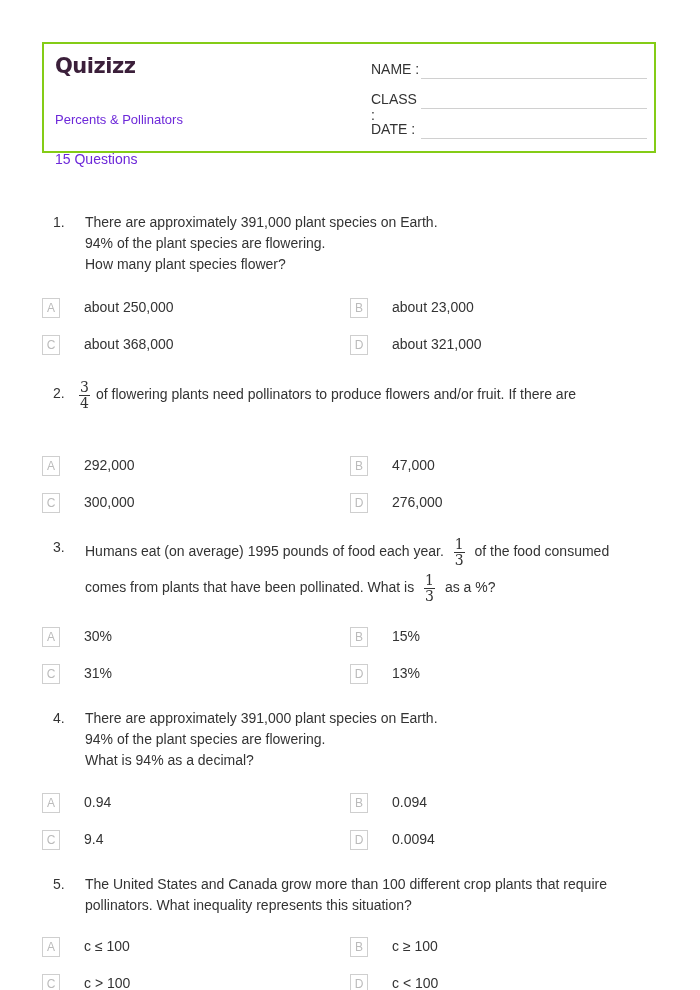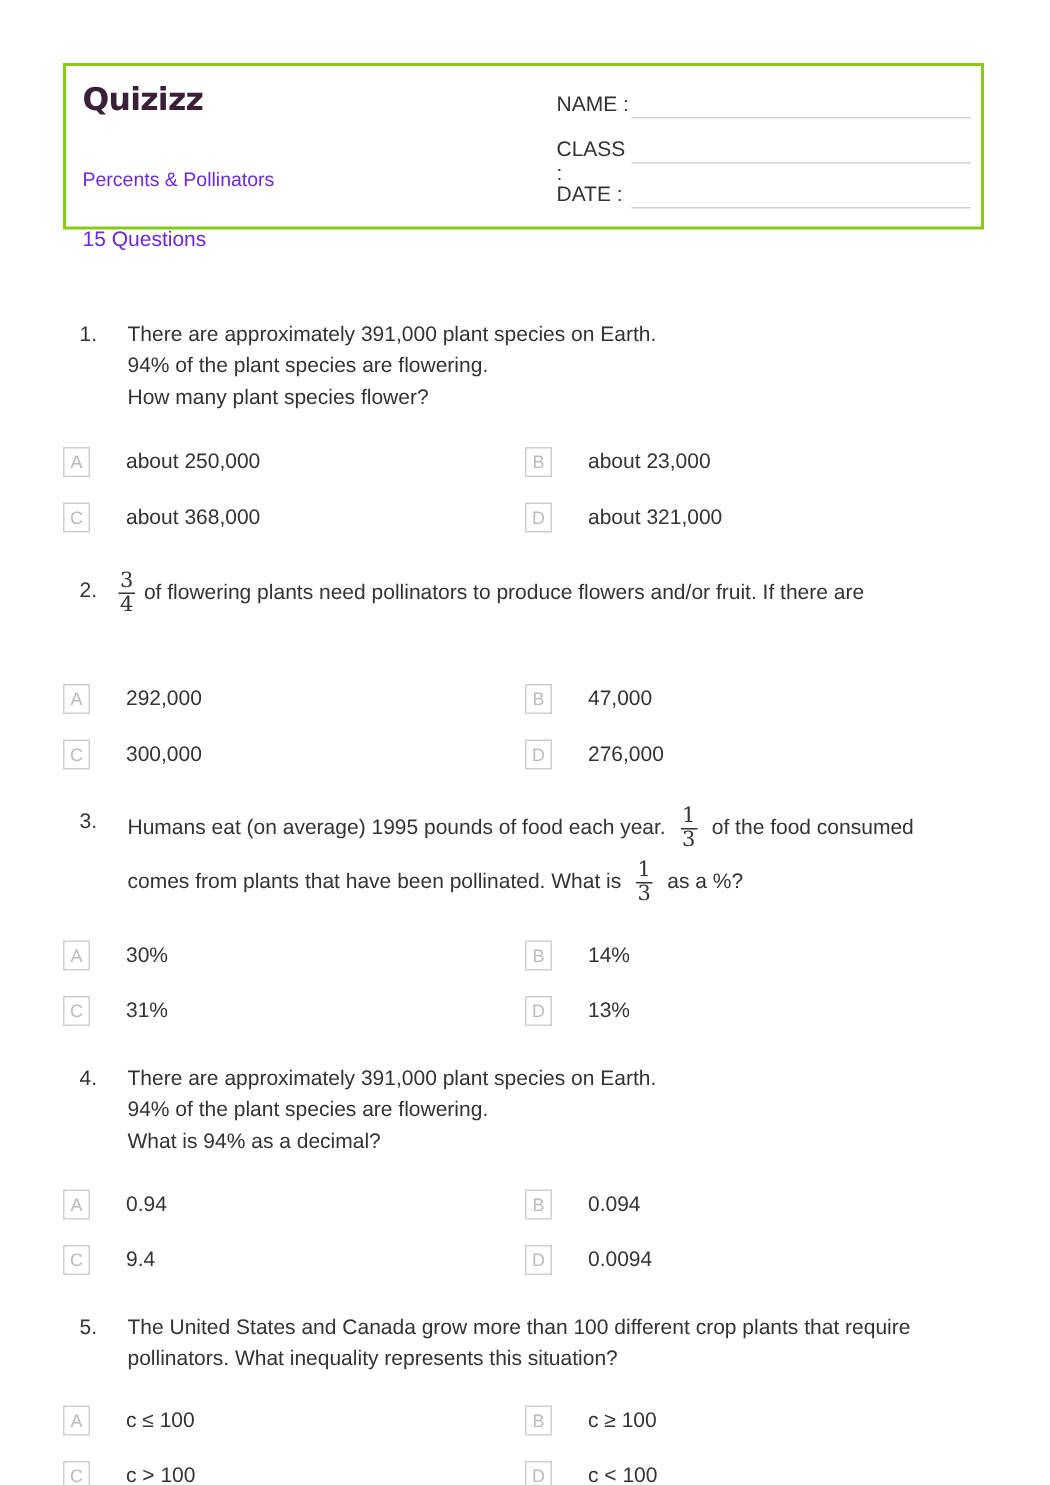--- a/index.html
+++ b/index.html
@@ -129,21 +129,21 @@
       <span>as a %?</span>
     </div>
   </div>
 </div>
 <div class="opt" style="left:42px;top:627px;">
   <span class="opt-box">A</span>
   <span class="opt-text">30%</span>
 </div>
 <div class="opt" style="left:350px;top:627px;">
   <span class="opt-box">B</span>
-  <span class="opt-text">14%</span>
+  <span class="opt-text">15%</span>
 </div>
 <div class="opt" style="left:42px;top:664px;">
   <span class="opt-box">C</span>
   <span class="opt-text">31%</span>
 </div>
 <div class="opt" style="left:350px;top:664px;">
   <span class="opt-box">D</span>
   <span class="opt-text">13%</span>
 </div>
 

